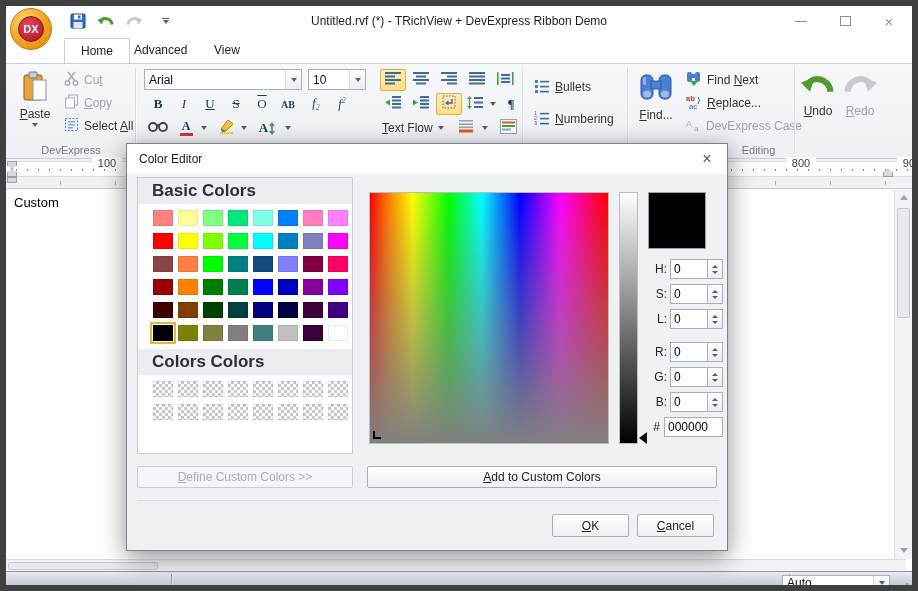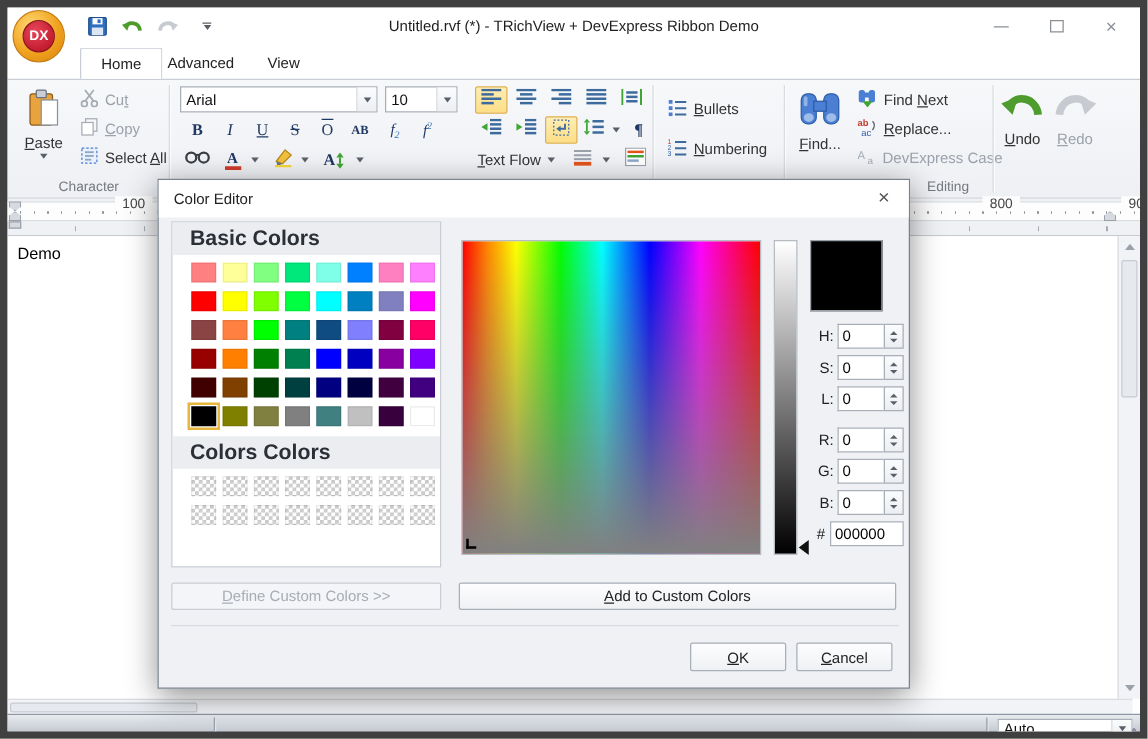--- a/index.html
+++ b/index.html
@@ -73,21 +73,21 @@
   .tri-u { width:0;height:0;border-left:4px solid transparent;border-right:4px solid transparent;border-bottom:5px solid #9AA1AB; }
   .tri-d { width:0;height:0;border-left:4px solid transparent;border-right:4px solid transparent;border-top:5px solid #9AA1AB; }
   .vs-thumb { position:absolute; left:2px; top:19px; width:13px; height:110px; background:#E6E9ED; border:1px solid #C8CCD2; border-radius:2px; }
   .hscroll { position:absolute; left:0; top:553px; width:900px; height:12px; background:#F2F3F6; border-top:1px solid #D9DCE1; }
   .hs-thumb { position:absolute; left:2px; top:2px; width:150px; height:8px; background:#E6E9ED; border:1px solid #C8CCD2; border-radius:2px; }
 
   
   .statusbar { position:absolute; left:0; top:565px; width:100%; height:26px;
                background:linear-gradient(#E8EBEF,#C3C8D1 55%,#B2B8C2); border-top:1px solid #8E96A3; font-size:12px; color:#222; }
   .sb-div { position:absolute; top:2px; height:22px; width:1px; background:#98A0AB; box-shadow:1px 0 0 #E4E7EB; }
-  .sb-combo { position:absolute; left:792px; top:3px; width:108px; height:16px; }
+  .sb-combo { position:absolute; left:776px; top:3px; width:108px; height:16px; }
   .grip { position:absolute; right:3px; bottom:3px; width:12px; height:12px;
           background:radial-gradient(circle 1.5px at 10px 2px,#8E96A3 99%,transparent),radial-gradient(circle 1.5px at 10px 7px,#8E96A3 99%,transparent),radial-gradient(circle 1.5px at 5px 7px,#8E96A3 99%,transparent),radial-gradient(circle 1.5px at 10px 11px,#8E96A3 99%,transparent),radial-gradient(circle 1.5px at 5px 11px,#8E96A3 99%,transparent),radial-gradient(circle 1.5px at 1px 11px,#8E96A3 99%,transparent); }
 
   
   .dialog { position:absolute; left:120px; top:137px; width:602px; height:408px; background:#EFF1F5;
             border:1px solid #7A828E; box-shadow:0 6px 24px rgba(0,0,0,.45); z-index:50; }
   .dlg-titlebar { position:absolute; left:0; top:0; width:100%; height:30px; background:#fff; }
   .dlg-title { position:absolute; left:12px; top:8px; font-size:12px; color:#222; }
   .dlg-close { position:absolute; right:8px; top:4px; width:24px; height:22px; display:flex; align-items:center; justify-content:center; font-size:16px; color:#555; }
   .panel { position:absolute; left:10px; top:33px; width:216px; height:277px; background:#fff; border:1px solid #C8CDD4; }
@@ -216,21 +216,21 @@
     </div>
     <div class="rbtn" style="left:54px; top:51px">
       <span><svg width="15" height="15">
             <rect x="1.5" y="1.5" width="12" height="12" fill="#EAF1FB" stroke="#4A7FD4" stroke-dasharray="2,1.5"></rect>
             <rect x="4" y="4" width="7" height="1.5" fill="#8FA8C8"></rect>
             <rect x="4" y="7" width="7" height="1.5" fill="#8FA8C8"></rect>
             <rect x="4" y="10" width="5" height="1.5" fill="#8FA8C8"></rect>
           </svg></span>
       <span>Select <u>A</u>ll</span>
     </div>
-    <div class="grouplabel" style="left:2px; width:126px">Character</div>
+    <div class="grouplabel" style="left:2px; width:126px">DevExpress</div>
     <div class="rsep" style="left:129px"></div>
 
     <div class="combo" style="left:138px; top:5px; width:158px">
       <input value="Arial" style="">
       <span class="dbtn">
           <span class="dda"></span>
         </span>
     </div>
     <div class="combo" style="left:302px; top:5px; width:58px">
       <input value="10" style="">
@@ -501,21 +501,21 @@
         </div>
     </div>
     <div class="ruler-sub"></div>
     <div class="ind ind-top"></div>
     <div class="ind ind-mid"></div>
     <div class="ind ind-box"></div>
     <div class="ind ind-right"></div>
   </div>
 
   <div class="doc">
-    <div class="doc-text">Demo</div>
+    <div class="doc-text">Custom</div>
   </div>
   <div class="vscroll">
     <div class="vs-btn" style="top:0">
         <span class="tri-u"></span>
       </div>
     <div class="vs-thumb"></div>
     <div class="vs-btn" style="top:353px">
         <span class="tri-d"></span>
       </div>
   </div>

